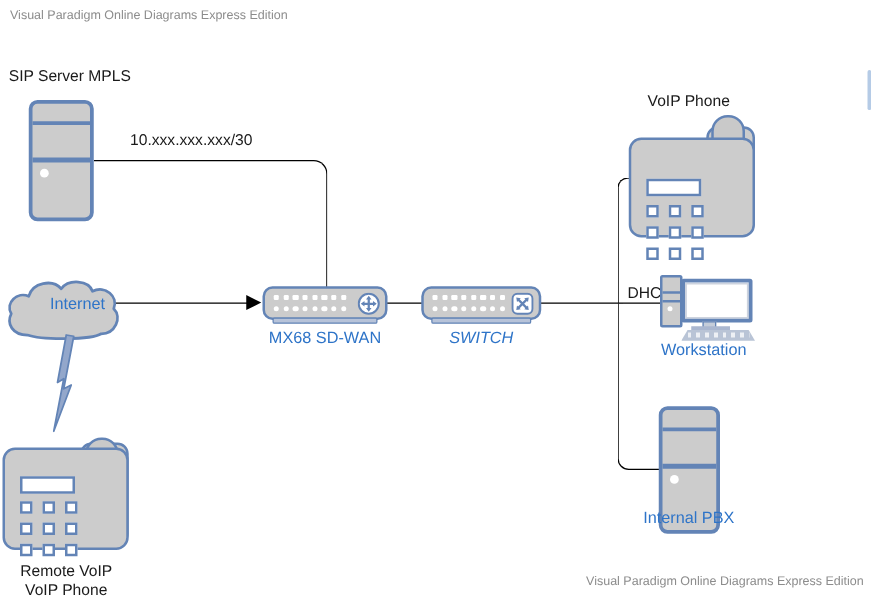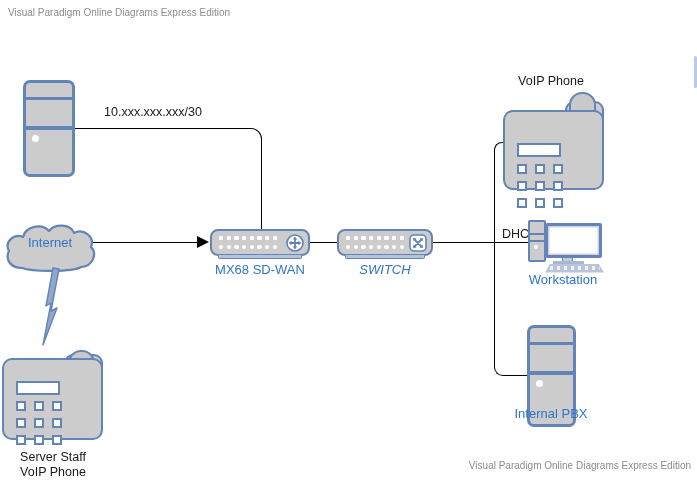--- a/index.html
+++ b/index.html
@@ -99,32 +99,33 @@
   <div class="wm" style="right:6px; top:460px;">Visual Paradigm Online Diagrams Express Edition</div>
 
   <div class="ln" id="ln-mpls"></div>
   <div class="ln" id="ln-inet"></div>
   <div class="ln" id="arrow-inet"></div>
   <div class="ln" id="ln-mx-sw"></div>
   <div class="ln" id="ln-dhcp"></div>
   <div class="ln" id="trunk-top"></div>
   <div class="ln" id="trunk-bottom"></div>
 
+  <div class="lbl" style="left:7px; top:54px;">SIP Server MPLS</div>
   <div class="server" style="left:23px; top:80px; width:52px; height:97px;">
     <span class="d1"></span>
     <span class="d2"></span>
     <span class="dot"></span>
   </div>
   <div class="lbl" style="left:104px; top:105px;">10.xxx.xxx.xxx/30</div>
 
   <div style="position:absolute; left:3px; top:221px; width:94px; height:52px;">
     <svg width="94" height="52" viewBox="0 0 94 52">
       <path d="M19 47 C7 47 2 38 6 30 C1 21 11 12 20 16 C23 5 39 2 46 10 C52 2 68 3 71 12 C81 7 92 16 88 26 C95 33 89 46 78 46 C70 51 30 51 19 47 Z" fill="#cccccc" stroke="#6384b6" stroke-width="2.2" stroke-linejoin="round"></path>
     </svg>
-    <div class="blbl" style="left:0; top:14px; width:94px;">Internet</div>
+    <div class="blbl" style="left:12px; top:14px; width:94px;">Internet</div>
   </div>
 
   <svg style="position:absolute; left:42px; top:267px;" width="20" height="80" viewBox="0 0 20 80">
     <polygon points="11,1 4,39 9,36 1,78 15,41 9,44 17,2" fill="#93a7cb" stroke="#6384b6" stroke-width="1.4" stroke-linejoin="round"></polygon>
   </svg>
 
   <div class="phone flat" style="left:2px; top:350px;">
     <div class="backplate"></div>
     <div class="handset"></div>
     <div class="body">
@@ -136,21 +137,21 @@
           <i></i>
           <i></i>
           <i></i>
           <i></i>
           <i></i>
           <i></i>
       </div>
     </div>
   </div>
   <div class="lbl" id="remote-label" style="left:2px; top:450px; width:102px;">
-    <div>Server Staff</div>
+    <div>Remote VoIP</div>
     <div>VoIP Phone</div>
   </div>
 
   <div class="appliance" style="left:210px; top:229px; width:100px;">
     <div class="prow top">
         <i></i>
         <i></i>
         <i></i>
         <i></i>
         <i></i>

